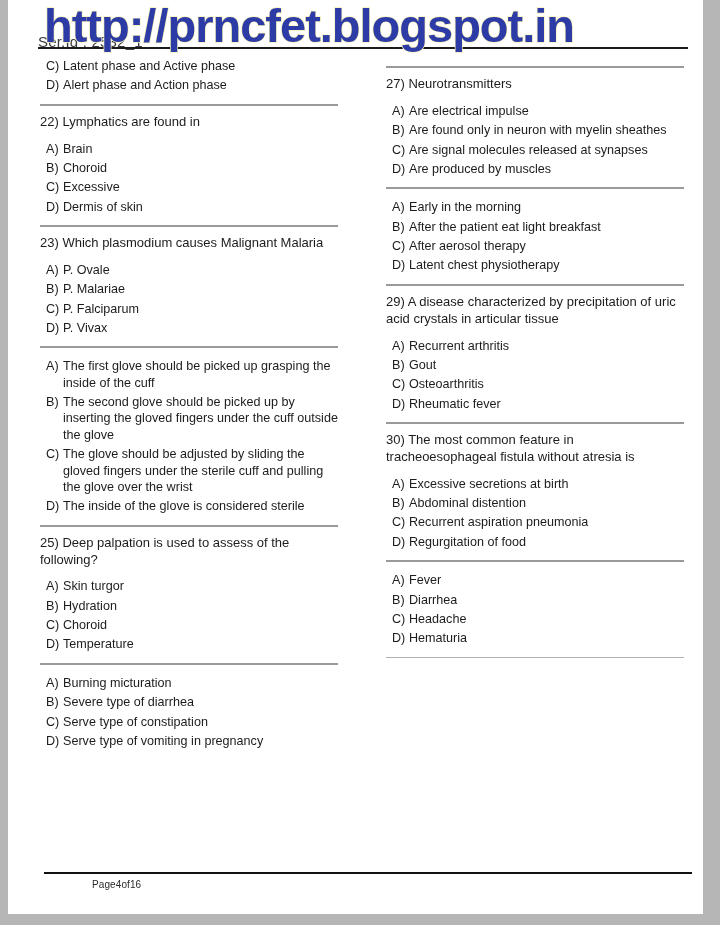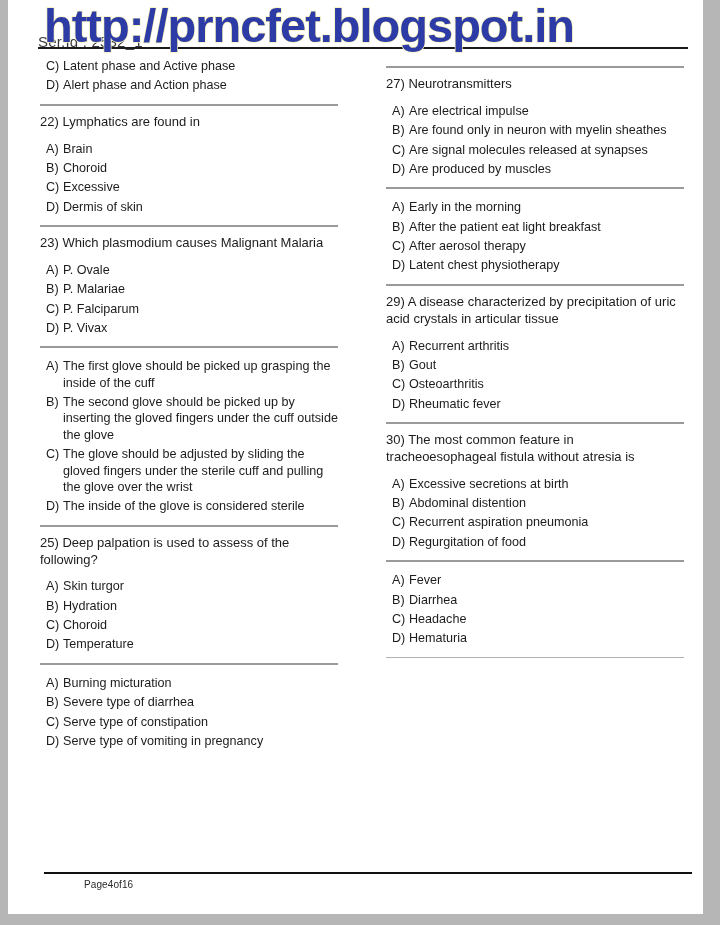--- a/index.html
+++ b/index.html
@@ -146,21 +146,21 @@
   .footer-rule {
     position: absolute;
     left: 36px;
     top: 872px;
     width: 648px;
     height: 2px;
     background: #111111;
   }
   .footer-text {
     position: absolute;
-    left: 40px;
+    left: 48px;
     top: 879px;
     font-size: 10px;
     color: #2b2b2b;
     letter-spacing: 0.1px;
     padding-left: 36px;
   }
 </style>
 </head>
 <body>
 

